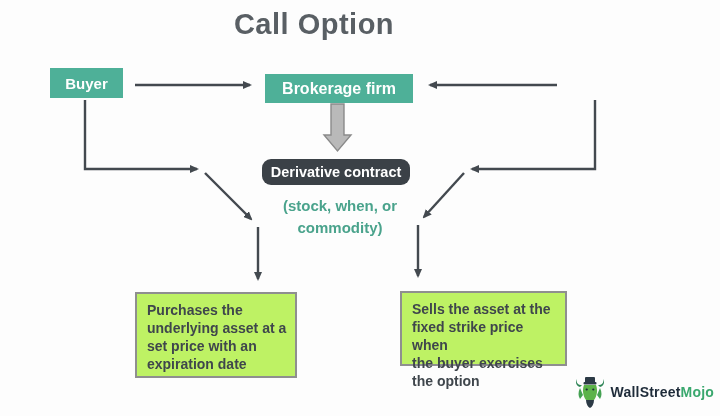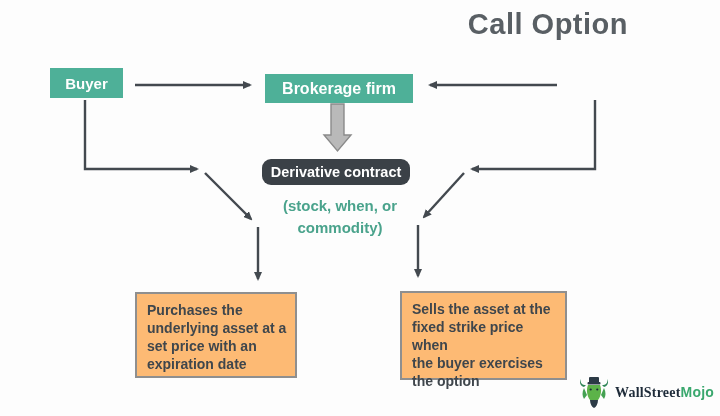--- a/index.html
+++ b/index.html
@@ -14,21 +14,21 @@
     height: 416px;
     background: #fdfdfd;
     overflow: hidden;
   }
   .abs { position: absolute; }
 
   #title {
     top: 8px;
     left: 0;
     width: 628px;
-    text-align: right;
+    text-align: center;
     font-size: 29px;
     font-weight: bold;
     letter-spacing: 0.5px;
     color: var(--title, #595f64);
   }
 
   .teal-box {
     background: var(--teal, #4eb098);
     color: #ffffff;
     font-weight: bold;
@@ -57,32 +57,32 @@
     left: 260px; top: 195px; width: 160px;
     text-align: center;
     font-size: 15px;
     font-weight: bold;
     line-height: 22px;
     color: var(--caption, #4aa38c);
     white-space: pre-line;
   }
 
   .outcome-box {
-    background: #fdba74;
+    background: #bef264;
     border: 2px solid var(--box-border, #8f8f8f);
     box-sizing: border-box;
     color: var(--text-dark, #3f464c);
     font-size: 14px;
     font-weight: bold;
     line-height: 18px;
     padding: 7px 4px 4px 10px;
     white-space: pre-line;
   }
   #buyer-outcome-box  { left: 135px; top: 292px; width: 162px; height: 86px; }
-  #seller-outcome-box { left: 400px; top: 291px; width: 167px; height: 89px; }
+  #seller-outcome-box { left: 400px; top: 291px; width: 167px; height: 75px; }
 
   #arrow-layer { left: 0; top: 0; }
   .flow-line {
     fill: none;
     stroke: var(--arrow, #43494f);
     stroke-width: 2.4;
   }
   #block-arrow {
     fill: #b9b9b9;
     stroke: #8a8a8a;
@@ -90,21 +90,21 @@
   }
 
   #logo {
     right: 6px;
     bottom: 6px;
     display: flex;
     align-items: center;
     gap: 4px;
   }
   #logo-text { font-size: 14px; font-weight: bold; letter-spacing: 0.2px; }
-  #logo-text .dark  { color: var(--logo-dark, #1e2b39); font-family: Liberation Serif, serif; }
+  #logo-text .dark  { color: var(--logo-dark, #1e2b39); }
   #logo-text .green { color: var(--logo-green, #3aa86e); margin-top: 20px; }
 </style>
 </head>
 <body>
 
 <div id="stage">
 
   <div id="title" class="abs">Call Option</div>
 
   <svg id="arrow-layer" class="abs" width="720" height="416" viewBox="0 0 720 416">

